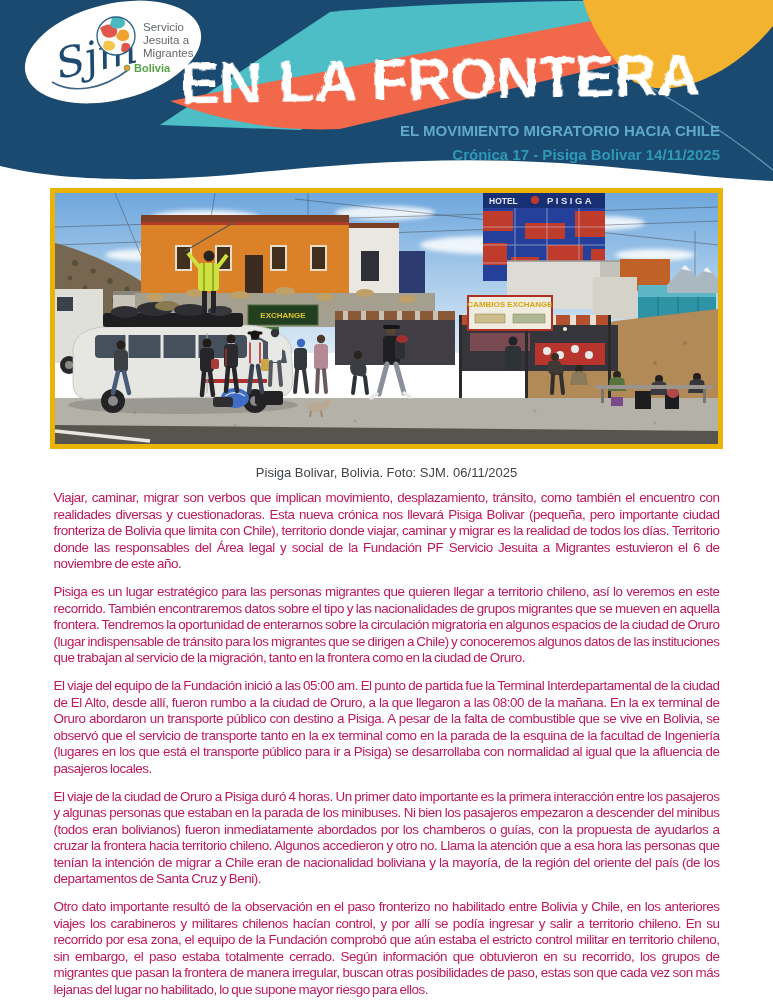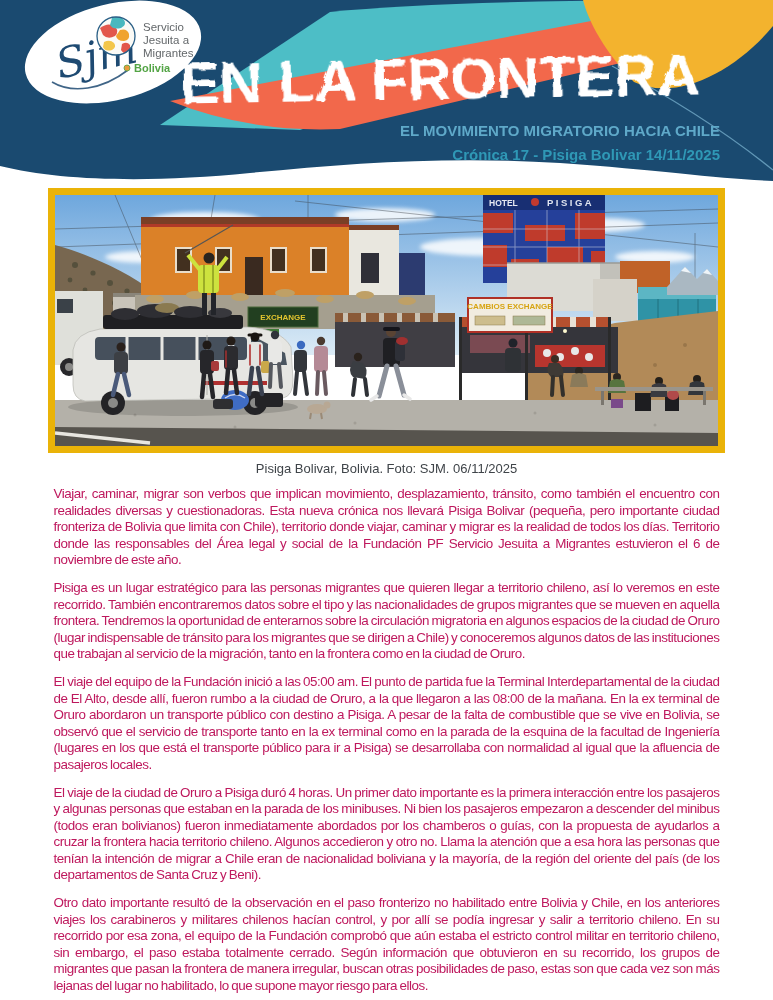--- a/index.html
+++ b/index.html
@@ -1,19 +1,19 @@
 <!DOCTYPE html>
 <html><head>
 <meta charset="utf-8">
 <style>
   html,body{margin:0;padding:0;background:#ffffff;}
   body{width:773px;height:1000px;overflow:hidden;font-family:"Liberation Sans",sans-serif;}
   .page{position:relative;width:773px;height:1000px;background:#fff;}
   .masthead{display:block;width:773px;height:190px;}
-  .photo-wrap{width:663px;margin:-2px auto 8px auto;border:7px solid #eab308;line-height:0;text-decoration:underline;}
+  .photo-wrap{width:663px;margin:-2px auto 16px auto;border:5px solid #eab308;line-height:0;text-decoration:underline;}
   .photo-wrap svg{display:block;}
   .caption{text-align:center;font-size:13px;color:#3f4449;margin:5px 0 10px 0;}
   .article{width:666px;margin:0 auto;}
   .article p{
     margin:0 0 11px 0;
     text-align:justify;
     font-size:13.4px;
     line-height:16.6px;
     letter-spacing:-0.45px;
     word-spacing:-0.8px;

